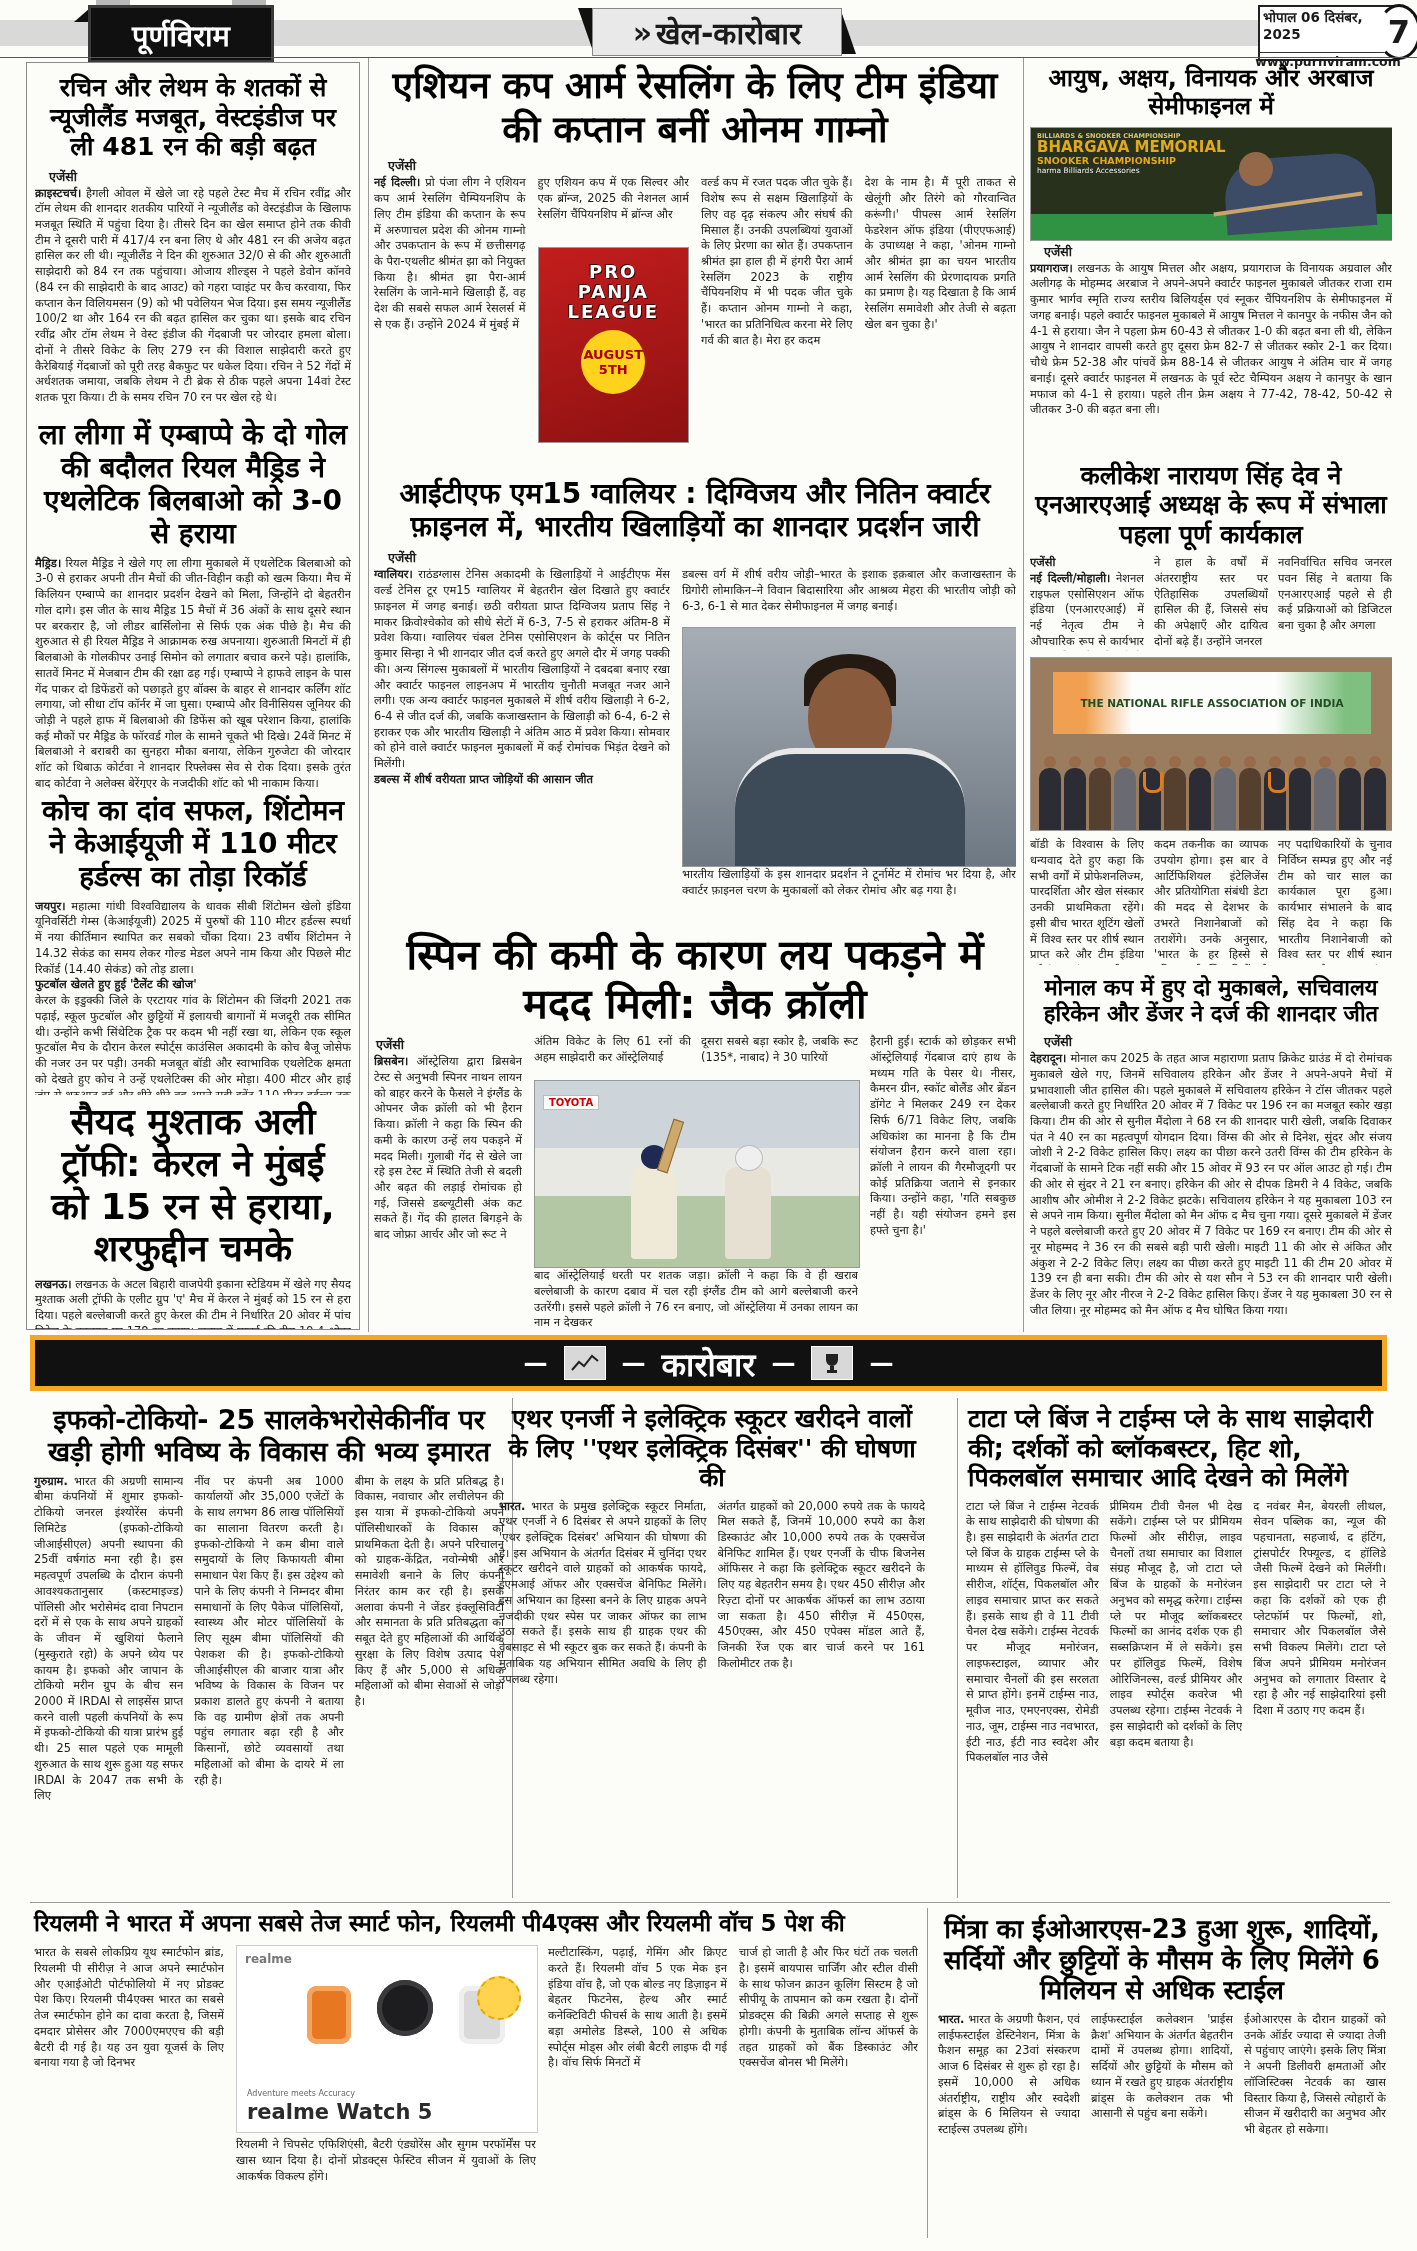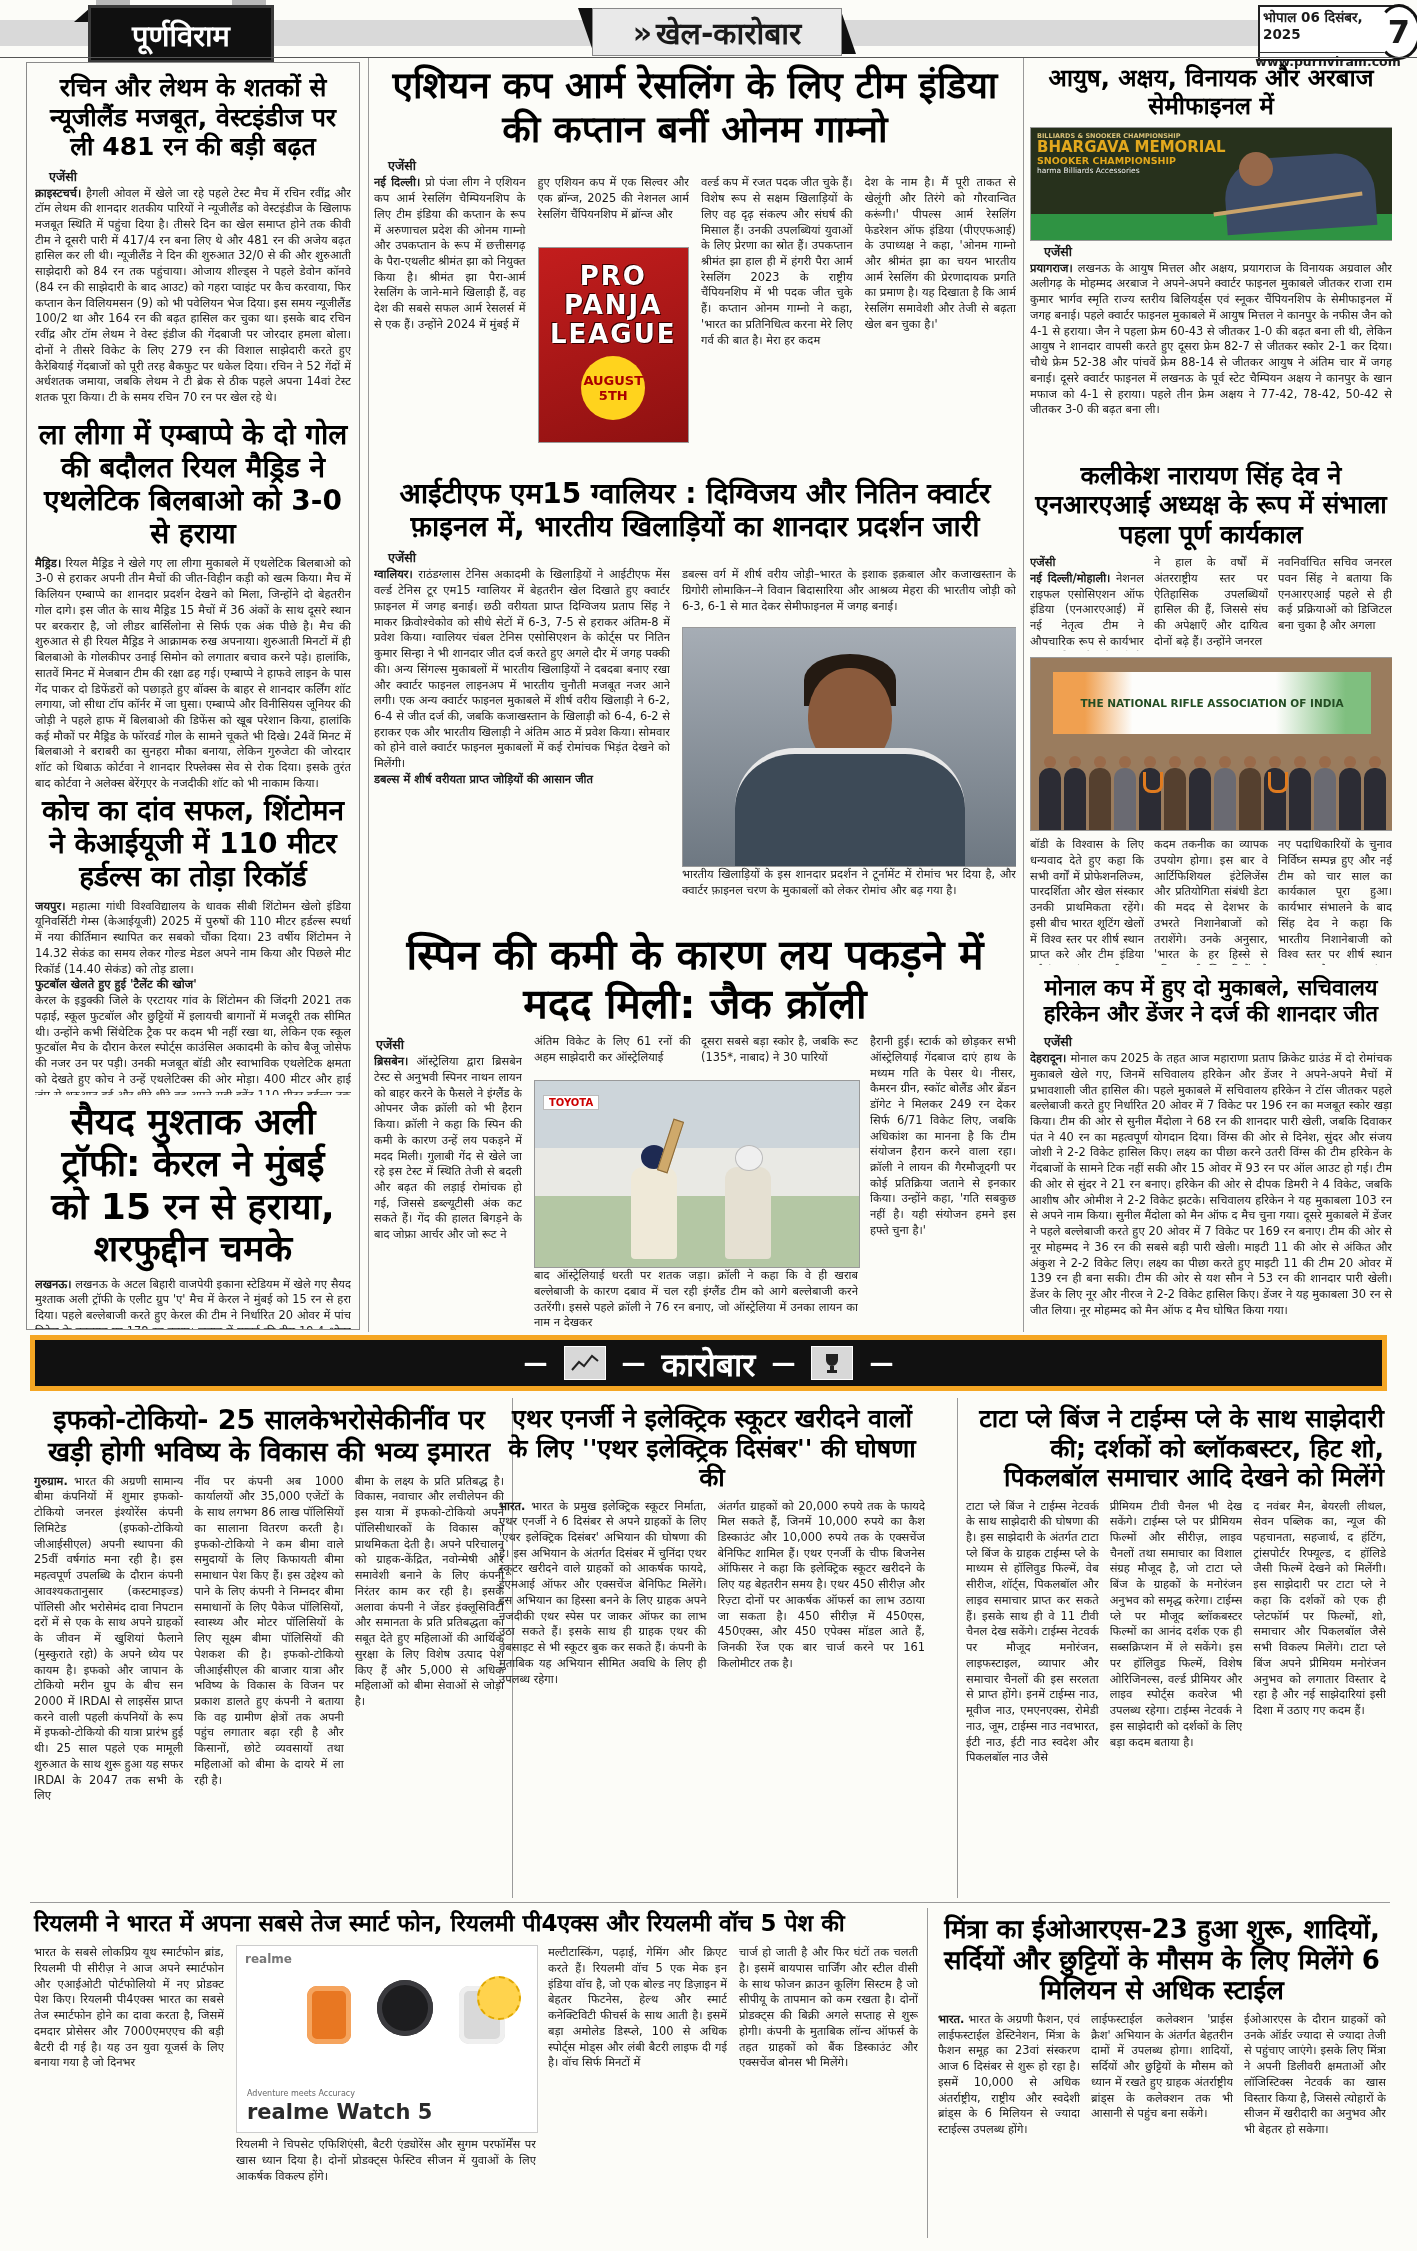--- a/index.html
+++ b/index.html
@@ -37,21 +37,21 @@
   .vr{position:absolute;width:1px;background:#9a9a9a;}
   .hrline{position:absolute;height:1px;background:#9a9a9a;}
   
   .sp-left{position:absolute;left:26px;top:62px;width:334px;height:1268px;overflow:hidden;
            border:1px solid #8a8a8a;padding:4px 8px;box-sizing:border-box;}
   .sp-center{position:absolute;left:374px;top:58px;width:642px;height:1276px;overflow:hidden;}
   .sp-right{position:absolute;left:1030px;top:58px;width:362px;height:1276px;overflow:hidden;}
   
   .photo{position:relative;overflow:hidden;border:1px solid #999;background:#888;}
   .panja{background:linear-gradient(160deg,#c31d1d,#8e1111);}
-  .panja .pl{color:#fff;font-weight:bold;text-align:center;font-size:26px;letter-spacing:2px;
+  .panja .pl{color:#fff;font-weight:bold;text-align:center;font-size:18px;letter-spacing:2px;
              text-shadow:1px 1px 0 #300,-1px -1px 0 #300;line-height:1.1;}
   .panja .badge{width:64px;height:64px;border-radius:50%;background:#ffd31d;color:#a00;
                 display:flex;align-items:center;justify-content:center;font-weight:bold;font-size:13px;
                 text-align:center;margin:8px auto 0;}
   .tennisph{background:linear-gradient(#a6adb5,#6e7882);}
   .tn-head{position:absolute;left:50%;top:40px;transform:translateX(-50%);width:84px;height:100px;border-radius:48%;background:#8a5a3c;}
   .tn-hair{position:absolute;left:50%;top:26px;transform:translateX(-50%);width:92px;height:52px;border-radius:50% 50% 0 0;background:#241a12;}
   .tn-body{position:absolute;left:50%;bottom:-8px;transform:translateX(-50%);width:230px;height:120px;border-radius:60px 60px 0 0;background:#3d4a57;border-top:6px solid #e8e8e8;}
   .cricketph{background:linear-gradient(#cdd5da 0 36%,#e9e9e4 36% 62%,#b4c7a4 62% 100%);}
   .ck-board{position:absolute;left:8px;top:14px;background:#fff;color:#c00;font-weight:bold;font-size:10px;padding:1px 5px;border:1px solid #bbb;}
@@ -305,21 +305,21 @@
     </div>
   </div>
   <div class="biz-art b2">
     <h2 class="hl" style="font-size:25px;">एथर एनर्जी ने इलेक्ट्रिक स्कूटर खरीदने वालों के लिए ''एथर इलेक्ट्रिक दिसंबर'' की घोषणा की</h2>
     <div class="cols" style="height:380px;gap:11px;">
       <p class="body c"><b>भारत.</b> <span>भारत के प्रमुख इलेक्ट्रिक स्कूटर निर्माता, एथर एनर्जी ने 6 दिसंबर से अपने ग्राहकों के लिए 'एथर इलेक्ट्रिक दिसंबर' अभियान की घोषणा की है। इस अभियान के अंतर्गत दिसंबर में चुनिंदा एथर स्कूटर खरीदने वाले ग्राहकों को आकर्षक फायदे, ईएमआई ऑफर और एक्सचेंज बेनिफिट मिलेंगे। इस अभियान का हिस्सा बनने के लिए ग्राहक अपने नजदीकी एथर स्पेस पर जाकर ऑफर का लाभ उठा सकते हैं। इसके साथ ही ग्राहक एथर की वेबसाइट से भी स्कूटर बुक कर सकते हैं। कंपनी के मुताबिक यह अभियान सीमित अवधि के लिए ही उपलब्ध रहेगा।</span></p>
       <p class="body c">अंतर्गत ग्राहकों को 20,000 रुपये तक के फायदे मिल सकते हैं, जिनमें 10,000 रुपये का कैश डिस्काउंट और 10,000 रुपये तक के एक्सचेंज बेनिफिट शामिल हैं। एथर एनर्जी के चीफ बिजनेस ऑफिसर ने कहा कि इलेक्ट्रिक स्कूटर खरीदने के लिए यह बेहतरीन समय है। एथर 450 सीरीज़ और रिज़्टा दोनों पर आकर्षक ऑफर्स का लाभ उठाया जा सकता है। 450 सीरीज़ में 450एस, 450एक्स, और 450 एपेक्स मॉडल आते हैं, जिनकी रेंज एक बार चार्ज करने पर 161 किलोमीटर तक है।</p>
     </div>
   </div>
   <div class="biz-art b3">
-    <h2 class="hl" style="font-size:25px;text-align:right;">टाटा प्ले बिंज ने टाईम्स प्ले के साथ साझेदारी की; दर्शकों को ब्लॉकबस्टर, हिट शो, पिकलबॉल समाचार आदि देखने को मिलेंगे</h2>
+    <h2 class="hl" style="font-size:25px;text-align:left;">टाटा प्ले बिंज ने टाईम्स प्ले के साथ साझेदारी की; दर्शकों को ब्लॉकबस्टर, हिट शो, पिकलबॉल समाचार आदि देखने को मिलेंगे</h2>
     <div class="cols" style="height:340px;gap:11px;">
       <p class="body c">टाटा प्ले बिंज ने टाईम्स नेटवर्क के साथ साझेदारी की घोषणा की है। इस साझेदारी के अंतर्गत टाटा प्ले बिंज के ग्राहक टाईम्स प्ले के माध्यम से हॉलिवुड फिल्में, वेब सीरीज, शॉर्ट्स, पिकलबॉल और लाइव समाचार प्राप्त कर सकते हैं। इसके साथ ही वे 11 टीवी चैनल देख सकेंगे। टाईम्स नेटवर्क पर मौजूद मनोरंजन, लाइफस्टाइल, व्यापार और समाचार चैनलों की इस सरलता से प्राप्त होंगे। इनमें टाईम्स नाउ, मूवीज नाउ, एमएनएक्स, रोमेडी नाउ, जूम, टाईम्स नाउ नवभारत, ईटी नाउ, ईटी नाउ स्वदेश और पिकलबॉल नाउ जैसे</p>
       <p class="body c">प्रीमियम टीवी चैनल भी देख सकेंगे। टाईम्स प्ले पर प्रीमियम फिल्मों और सीरीज़, लाइव चैनलों तथा समाचार का विशाल संग्रह मौजूद है, जो टाटा प्ले बिंज के ग्राहकों के मनोरंजन अनुभव को समृद्ध करेगा। टाईम्स प्ले पर मौजूद ब्लॉकबस्टर फिल्मों का आनंद दर्शक एक ही सब्सक्रिप्शन में ले सकेंगे। इस पर हॉलिवुड फिल्में, विशेष ओरिजिनल्स, वर्ल्ड प्रीमियर और लाइव स्पोर्ट्स कवरेज भी उपलब्ध रहेगा। टाईम्स नेटवर्क ने इस साझेदारी को दर्शकों के लिए बड़ा कदम बताया है।</p>
       <p class="body c">द नवंबर मैन, बेयरली लीथल, सेवन पब्लिक का, न्यूज की पहचानता, सहजार्थ, द हंटिंग, ट्रांसपोर्टर रिफ्यूल्ड, द हॉलिडे जैसी फिल्में देखने को मिलेंगी। इस साझेदारी पर टाटा प्ले ने कहा कि दर्शकों को एक ही प्लेटफॉर्म पर फिल्मों, शो, समाचार और पिकलबॉल जैसे सभी विकल्प मिलेंगे। टाटा प्ले बिंज अपने प्रीमियम मनोरंजन अनुभव को लगातार विस्तार दे रहा है और नई साझेदारियां इसी दिशा में उठाए गए कदम हैं।</p>
     </div>
   </div>
 
   <div class="biz-art c1">
     <h2 class="hl" style="font-size:23px;text-align:left;margin:2px 0 8px;">रियलमी ने भारत में अपना सबसे तेज स्मार्ट फोन, रियलमी पी4एक्स और रियलमी वॉच 5 पेश की</h2>
     <div class="cols" style="height:286px;gap:12px;">

